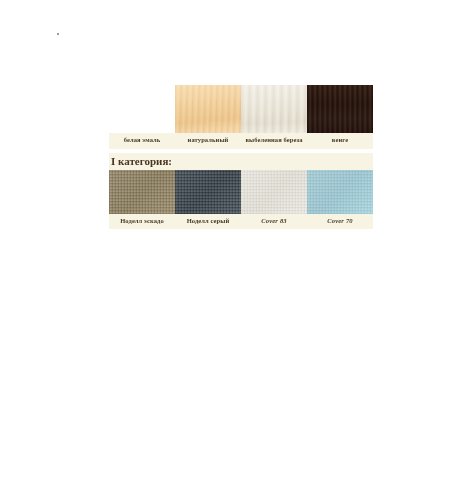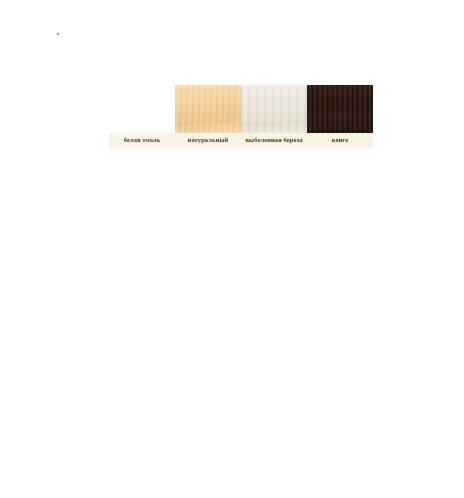--- a/index.html
+++ b/index.html
@@ -229,14 +229,42 @@
       </div>
 
       <div class="swatch-cell">
         <div class="swatch-img sw-wenge"></div>
         <div class="swatch-label">венге</div>
       </div>
 
     </div>
   </div>
 
+  <div class="category-block">
+
+    <div class="category-title">I категория:</div>
+
+    <div class="swatch-row">
+
+      <div class="swatch-cell">
+        <div class="fabric-img fb-escada"></div>
+        <div class="fabric-label">Ноделл эскадо</div>
+      </div>
+
+      <div class="swatch-cell">
+        <div class="fabric-img fb-gray"></div>
+        <div class="fabric-label">Ноделл серый</div>
+      </div>
+
+      <div class="swatch-cell">
+        <div class="fabric-img fb-cover83"></div>
+        <div class="fabric-label latin">Cover 83</div>
+      </div>
+
+      <div class="swatch-cell">
+        <div class="fabric-img fb-cover70"></div>
+        <div class="fabric-label latin">Cover 70</div>
+      </div>
+
+    </div>
+  </div>
 
 </div>
 
 </body></html>

